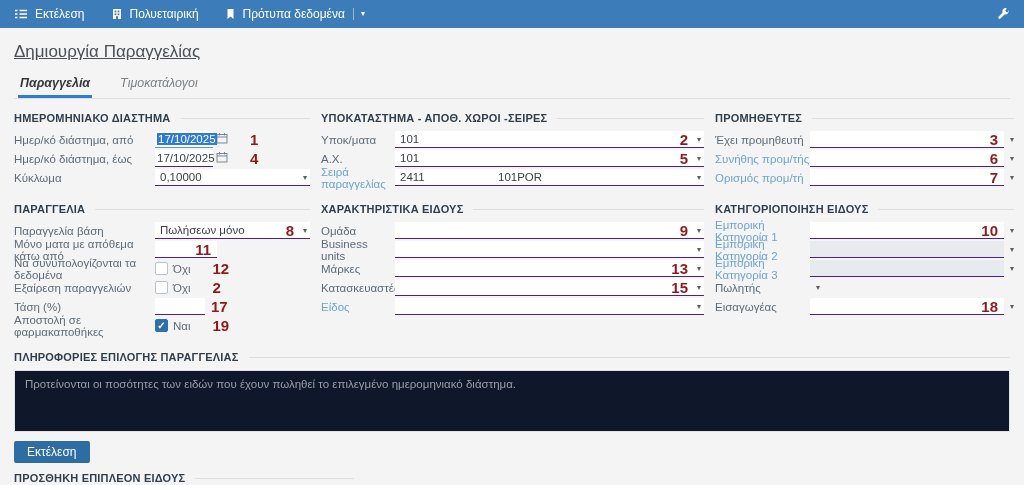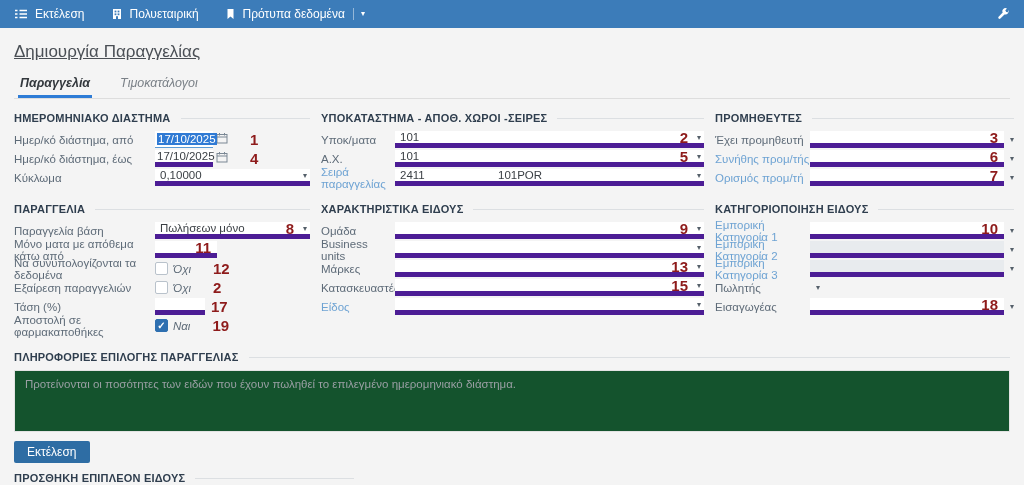--- a/index.html
+++ b/index.html
@@ -29,45 +29,45 @@
   .grid { display:grid; grid-template-columns:296px 383px 299px; column-gap:11px; row-gap:15px; margin-top:13px; }
   .section-title { display:flex; align-items:center; gap:10px; font-size:11px; font-weight:bold;
     color:#2f3e4e; letter-spacing:.2px; margin-bottom:7px; white-space:nowrap; }
   .section-title::after { content:""; flex:1; height:1px; background:#dcdfe2; }
   .frow { display:flex; align-items:center; height:17px; margin-bottom:2px; position:relative; }
   .lbl { font-size:11.5px; color:#5e6b78; flex-shrink:0; }
   .c1 .lbl { width:141px; }
   .c2 .lbl { width:74px; }
   .c3 .lbl { width:95px; }
   .lbl.link { color:#6ea3d3; }
-  .fld { position:relative; flex:1; height:17px; background:#fff; border-bottom:5px solid #4c1d95;
+  .fld { position:relative; flex:1; height:17px; background:#fff; border-bottom:1px solid #4c1d95;
     display:flex; align-items:center; padding:0 5px; font-size:11.5px; color:#3a3f44; cursor:text; }
   .fld.disabled { background:#e8ebee; cursor:default; }
   .fld.small { flex:none; width:62px; }
   .fld.tiny  { flex:none; width:50px; }
   .fld.date  { flex:none; width:58px; padding:0 2px; }
   .fld.date.focused { border-bottom:1px solid #5b9bd5; }
   .val.sel { background:#2f7ad4; color:#fff; padding:0 1px; }
   .val2 { position:absolute; left:103px;text-align:right; }
   .caret { position:absolute; right:3px; top:50%; transform:translateY(-50%); font-size:8px; color:#55606a; cursor:pointer; }
   .caret-out { font-size:8px; color:#55606a; margin-left:6px; cursor:pointer; }
   .ann { position:absolute; right:16px; top:50%; transform:translateY(-50%);
     color:#8e1b1b; font-weight:bold; font-size:15px; }
   .ann.edge { right:6px; }
   .ann.inline { position:static; transform:none; margin-left:22px; }
   .cal-icon { margin-left:3px; cursor:pointer; flex-shrink:0; }
   
   .cb { width:13px; height:13px; border:1px solid #b9c2cb; background:#fff; border-radius:2px;
     display:inline-flex; align-items:center; justify-content:center; cursor:pointer; flex-shrink:0; }
   .cb.checked { background:#2e6fb0; border-color:#2e6fb0; }
   .cb.checked::after { content:"✓"; color:#fff; font-size:10px; font-weight:bold; line-height:1; }
-  .cbtext { margin-left:5px; font-size:11.5px; color:#5e6b78;font-style:italic; }
+  .cbtext { margin-left:5px; font-size:11.5px; color:#5e6b78; }
   
   .info-section { margin-top:15px; }
-  .info-box { margin-top:2px; background:#14532d; border:1px solid #e3e3e3; height:62px;
+  .info-box { margin-top:2px; background:#0f172a; border:1px solid #e3e3e3; height:62px;
     padding:7px 10px; font-size:11.5px; color:#9a9fa4; }
   .exec-btn { margin-top:9px; display:inline-block; background:#2e6da4; color:#fff; border:none;
     font-family:"Liberation Sans",sans-serif; font-size:12px; padding:4px 13px; border-radius:2px; cursor:pointer; }
   .add-section { margin-top:9px; width:340px; }
 </style>
 </head>
 <body>
 
 <div class="topbar">
   <div class="tb-item">

